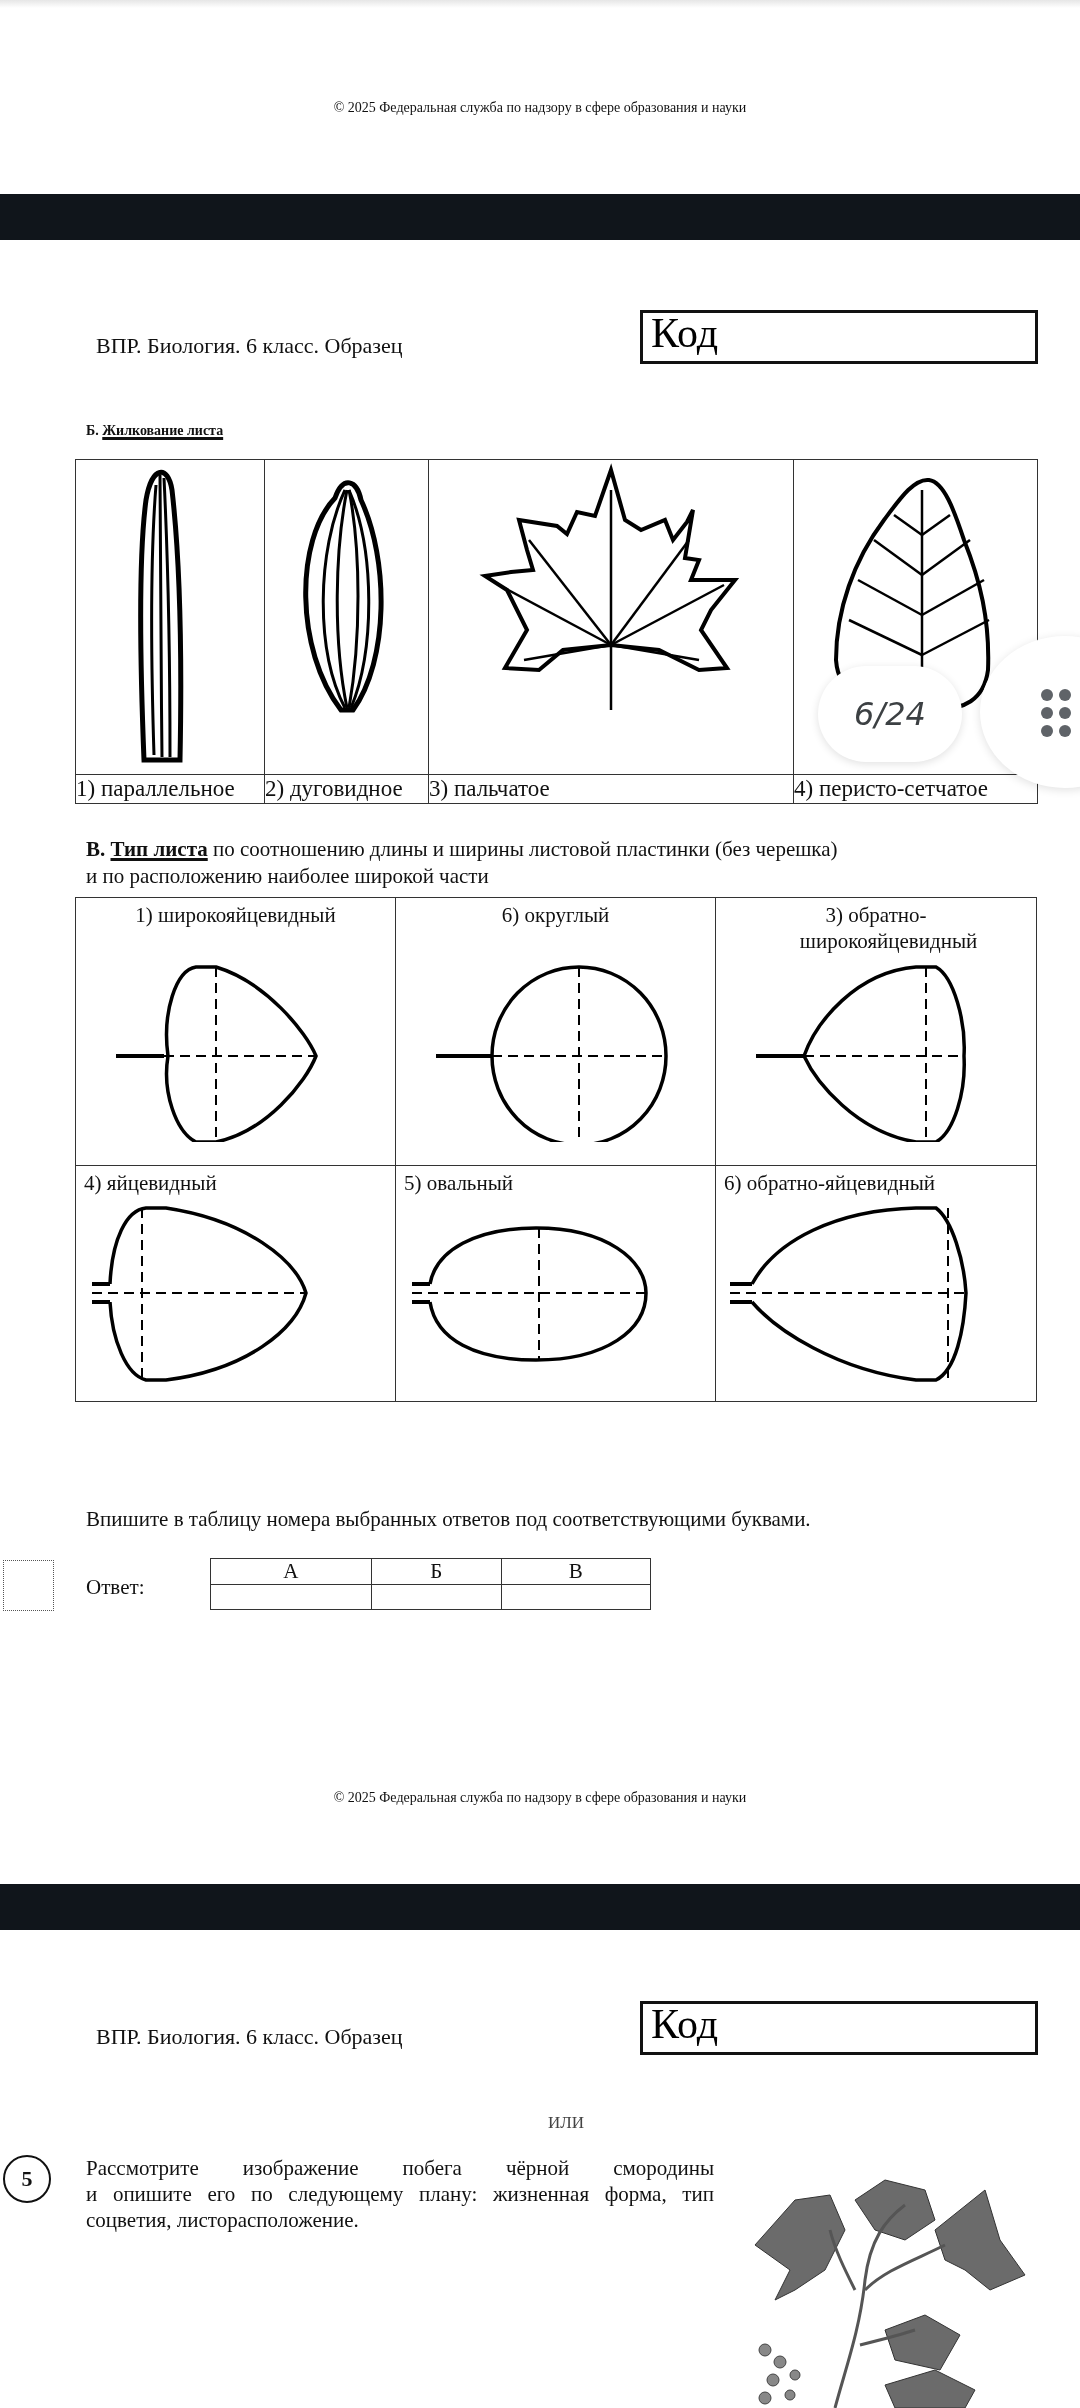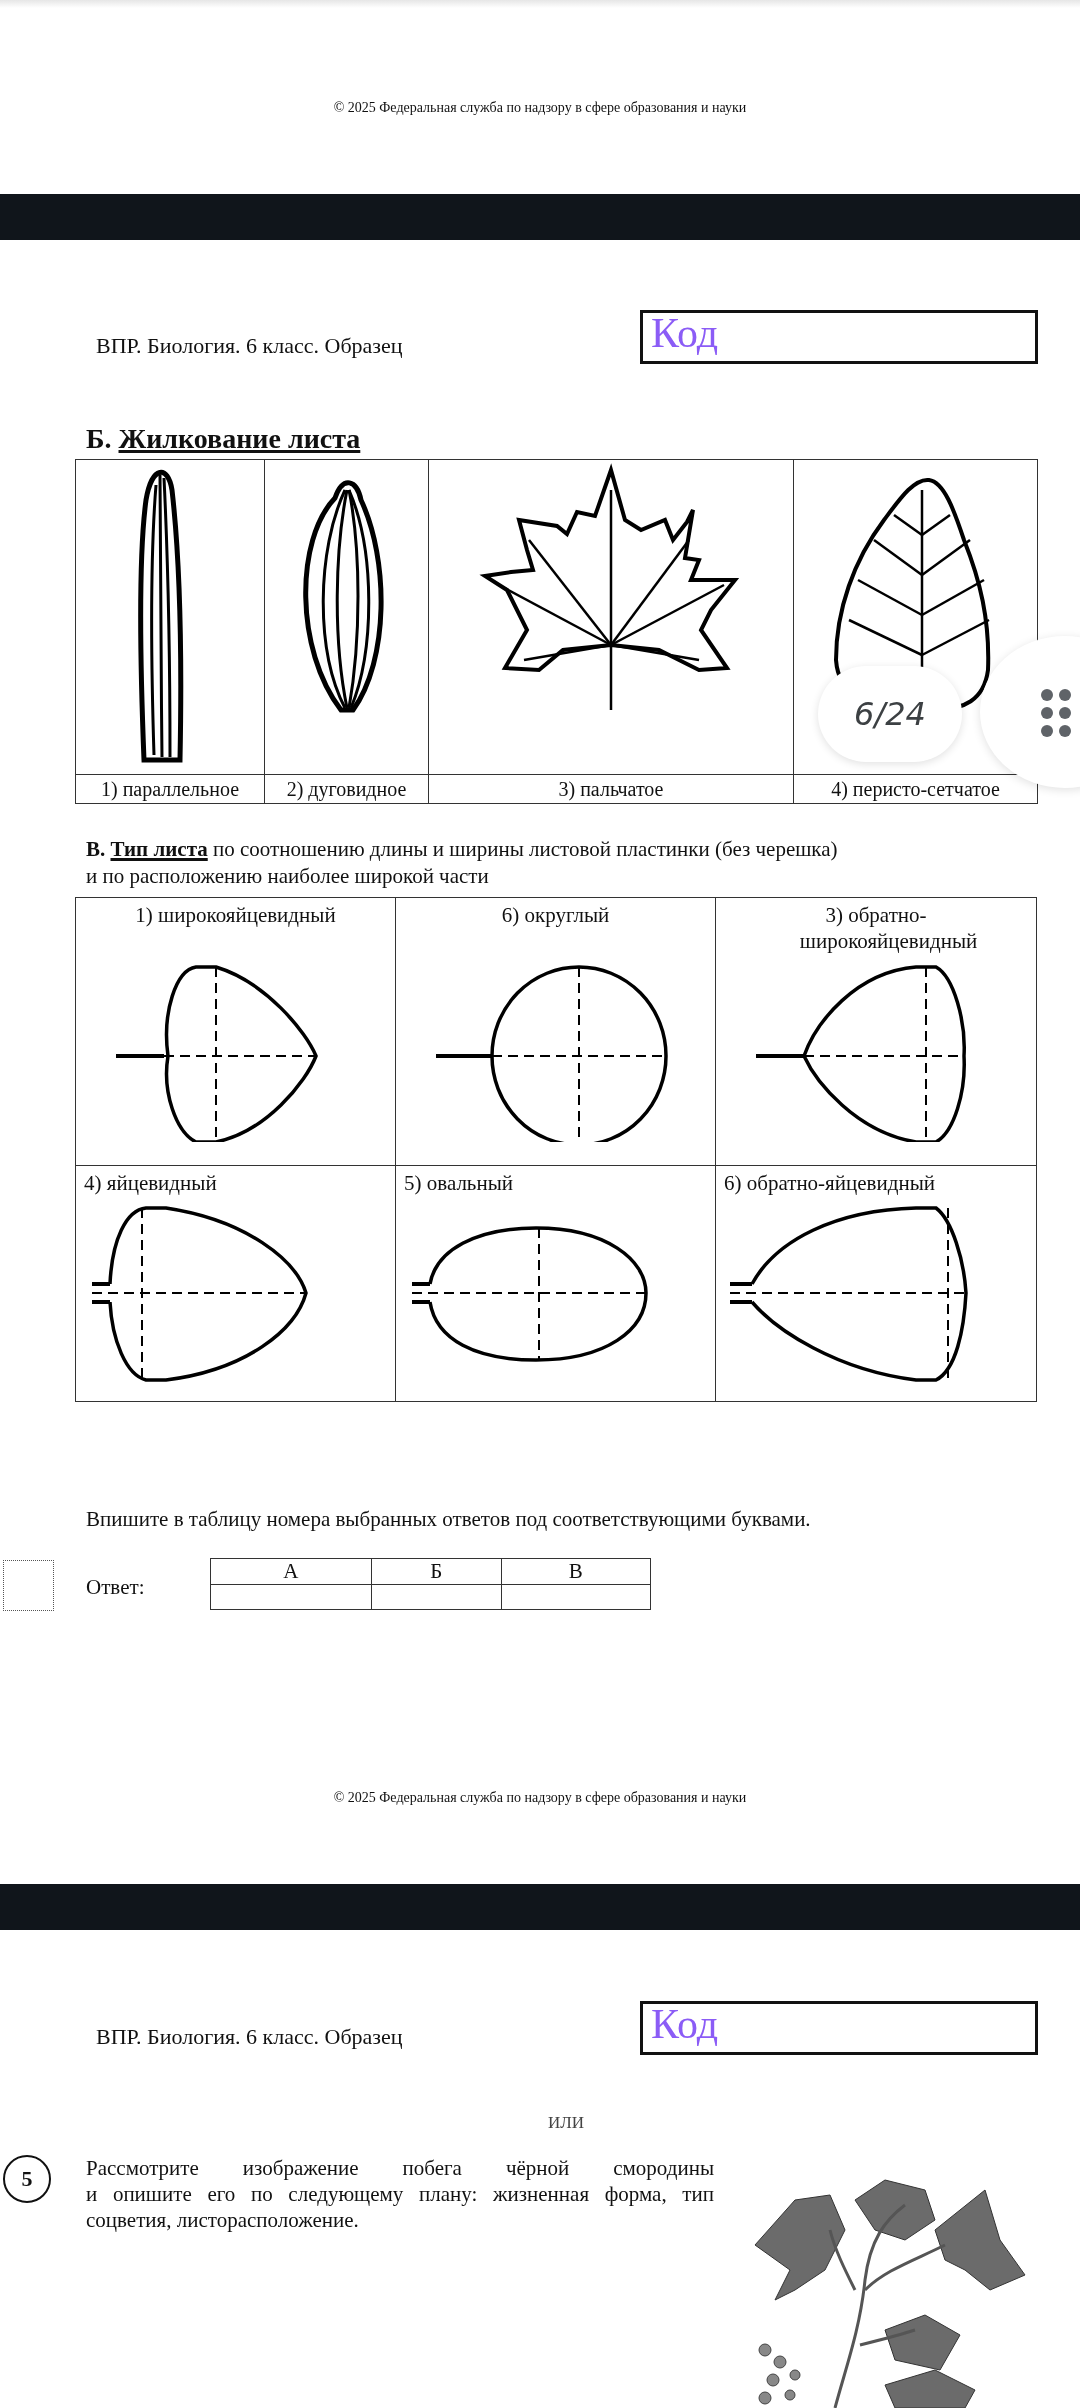--- a/index.html
+++ b/index.html
@@ -5,26 +5,26 @@
   html, body { margin:0; padding:0; }
   body { width:1080px; height:2408px; position:relative; overflow:hidden; background:#ffffff;
          font-family:"Liberation Serif", serif; color:#111; }
   .topshade { position:absolute; left:0; top:0; width:1080px; height:8px;
               background:linear-gradient(#e6e6e6, #ffffff); }
   .abs { position:absolute; }
   .footer-text { font-size:14px; width:1080px; text-align:center; left:0; }
   .gap { position:absolute; left:0; width:1080px; background:#10151b; }
   .hdr-title { font-size:22px; }
   .kod { position:absolute; border:3px solid #111; background:#fff; box-sizing:border-box; }
-  .kod span { position:absolute; left:8px; top:-4px; font-size:42px; color:#8b5cf6; }
-  .sec-title { font-size:28px; font-weight:bold; }
+  .kod span { position:absolute; left:8px; top:-4px; font-size:42px; color:#000000; }
+  .sec-title { font-size:14px; font-weight:bold; }
   .sec-title u { text-decoration:underline; text-decoration-thickness:3px; }
   table.grid { border-collapse:collapse; position:absolute; }
   table.grid td { border:1.5px solid #333; padding:0; vertical-align:top; }
-  .cap { font-size:20px; text-align:center; line-height:28px; height:28px; }
+  .cap { font-size:23px; line-height:28px; height:28px; }
   .lbl { font-size:21px; padding:4px 8px !important; line-height:26px; }
   .para { font-size:21px; line-height:26px; text-align:justify; }
   .pill { position:absolute; background:#fff; border-radius:50px; box-shadow:0 2px 8px rgba(0,0,0,0.12);
           font-family:"DejaVu Sans", sans-serif; color:#3c4043; font-size:32px; text-align:center;font-style:italic; }
   .fab { position:absolute; background:#fff; border-radius:50%; box-shadow:0 2px 10px rgba(0,0,0,0.12); }
   .dot { position:absolute; width:12px; height:12px; border-radius:50%; background:#5f6368; }
   .ans td { border:1.5px solid #333; font-size:21px; text-align:center; height:24px; padding:0; }
 </style>
 </head>
 <body>

